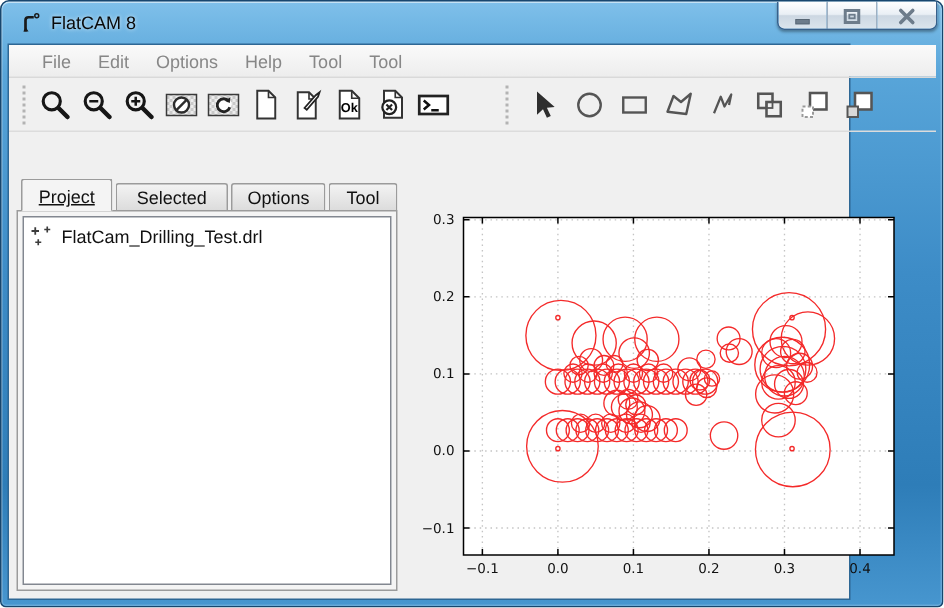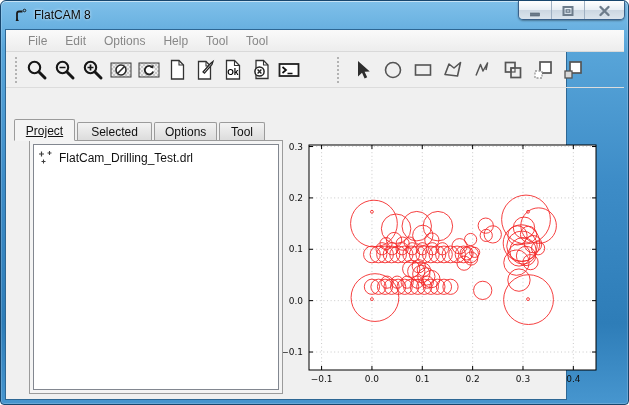--- a/index.html
+++ b/index.html
@@ -37,21 +37,21 @@
   
   .tab{position:absolute;height:18px;padding:2px 10px 0 10px;text-align:center;
     background:linear-gradient(180deg,#f3f3f3,#dcdcdc);border:1px solid #9b9b9b;border-bottom:none;
     border-radius:2px 2px 0 0;color:#111;}
   #tab-project{left:8px;top:89px;height:22px;width:61px;background:#f4f4f4;z-index:5;
     border:1px solid #9b9b9b;border-bottom:1px solid #f4f4f4;padding-top:4px;text-decoration:underline;}
   #tab-selected{left:71px;top:92px;width:75px;}
   #tab-options{left:148px;top:92px;width:63px;}
   #tab-tool{left:213px;top:92px;width:46px;}
   
-  #tab-panel{position:absolute;left:23px;top:110px;width:254px;height:254px;background:#f4f4f4;
+  #tab-panel{position:absolute;left:5px;top:110px;width:254px;height:254px;background:#f4f4f4;
     border:1px solid #9b9b9b;padding:3px;z-index:1;}
   #project-tree{width:100%;height:100%;background:#ffffff;border:1px solid #828790;padding:4px 2px;}
   .tree-item{display:flex;align-items:center;gap:6px;padding:1px 2px;}
   .tree-item span{white-space:nowrap;}
   
   #plot-canvas{position:absolute;left:267px;top:100px;width:354px;height:266px;}
   
   #statusbar{position:absolute;left:0;top:338px;width:618px;height:31px;}
   .status-box{position:absolute;height:18px;background:#f0f0f0;border:1px solid #a6a6a6;
     padding:1px 4px;color:#000;overflow:hidden;white-space:nowrap;}

